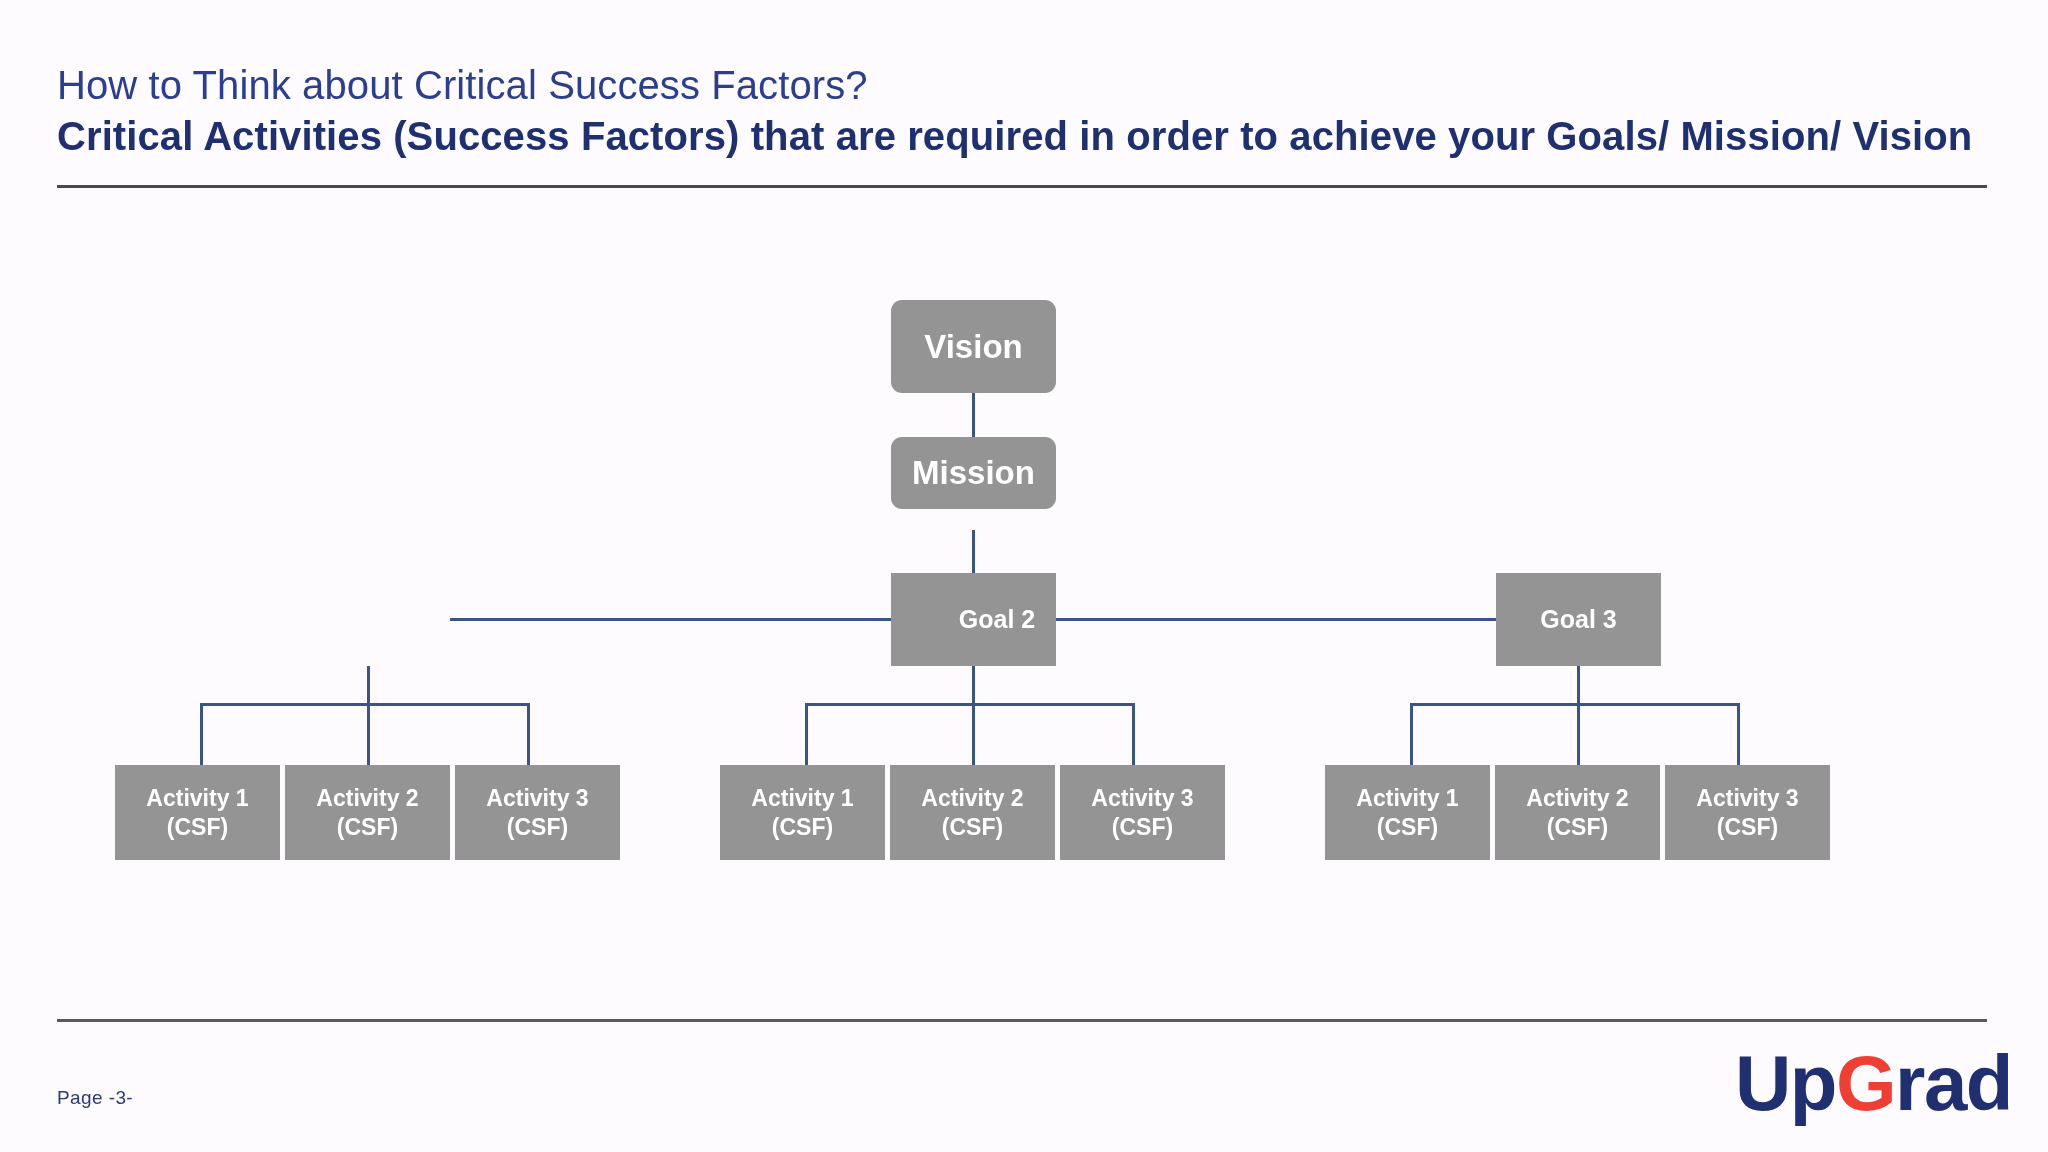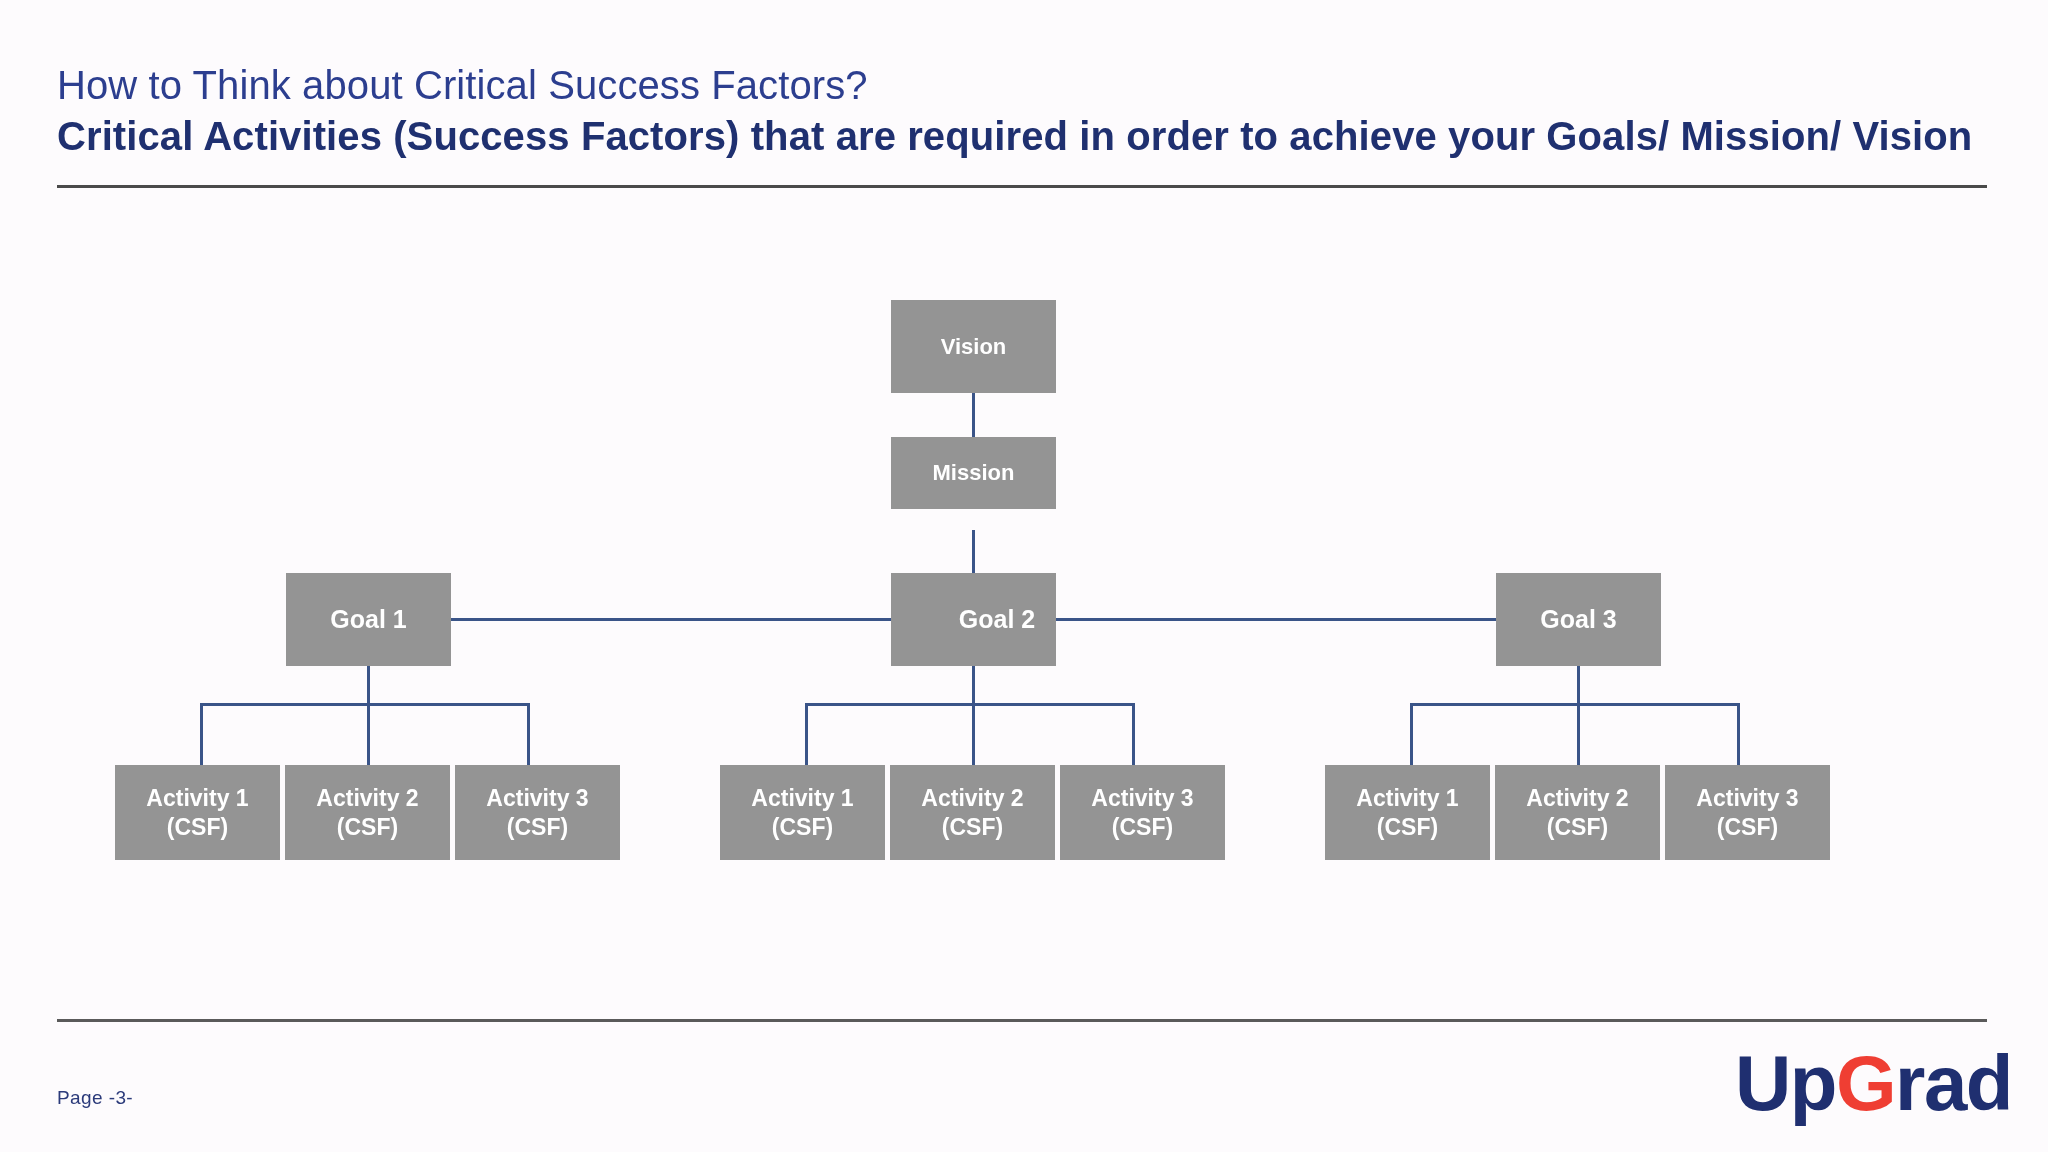--- a/index.html
+++ b/index.html
@@ -97,21 +97,22 @@
     color: #ffffff;
     font-weight: 700;
     display: flex;
     align-items: center;
     justify-content: center;
     text-align: center;
     line-height: 1.26;
     box-sizing: border-box;
   }
   .node-top {
-    font-size: 22px;
+    font-size: 33px;
+    border-radius: 11px;
   }
   .node-goal {
     font-size: 25px;
   }
   .node-activity {
     font-size: 23px;
     padding: 4px 4px;
   }
   .node-activity .act-l1 { display: block; }
   .node-activity .act-l2 { display: block; }
@@ -141,21 +142,20 @@
 
     <div class="conn conn-v" style="left:972px; top:393px; width:3px; height:45px;"></div>
 
     <div class="node node-top" style="left:891px; top:437px; width:165px; height:72px;">Mission</div>
 
     <div class="conn conn-v" style="left:972px; top:530px; width:3px; height:45px;"></div>
 
     <div class="conn conn-h" style="left:450px; top:618px; width:443px; height:3px;"></div>
     <div class="conn conn-h" style="left:1055px; top:618px; width:443px; height:3px;"></div>
 
-    <div class="node node-goal" style="left:286px; top:573px; width:165px; height:93px;">Goal 1</div>
     <div class="node node-goal" style="left:891px; top:573px; width:165px; height:93px;padding-left:47px;">Goal 2</div>
     <div class="node node-goal" style="left:1496px; top:573px; width:165px; height:93px;">Goal 3</div>
 
     <div class="conn conn-v" style="left:367px; top:666px; width:3px; height:99px;"></div>
     <div class="conn conn-h" style="left:200px; top:703px; width:330px; height:3px;"></div>
     <div class="conn conn-v" style="left:200px; top:703px; width:3px; height:62px;"></div>
     <div class="conn conn-v" style="left:527px; top:703px; width:3px; height:62px;"></div>
 
     <div class="node node-activity" style="left:115px; top:765px; width:165px; height:95px;">
       <span>

